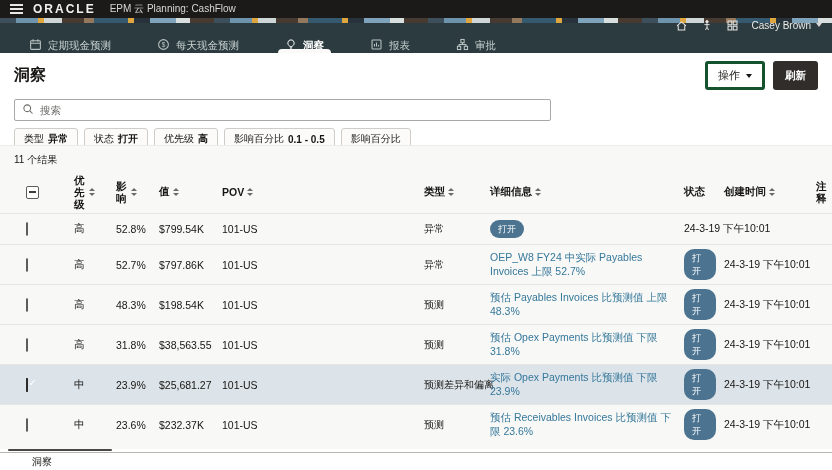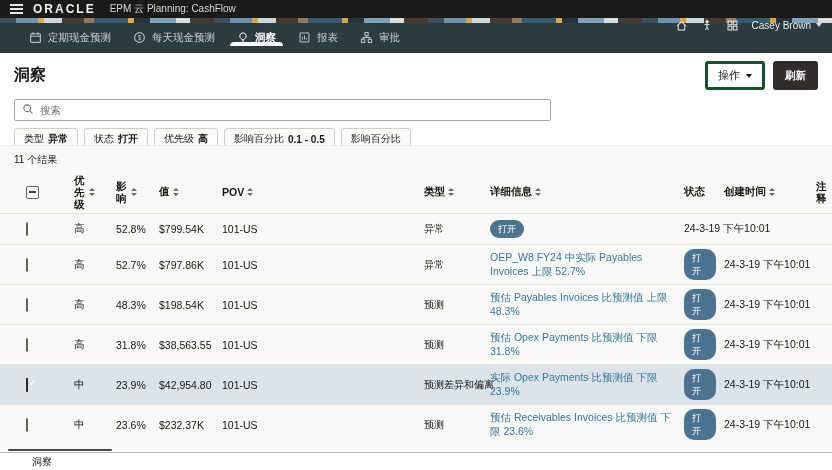--- a/index.html
+++ b/index.html
@@ -21,21 +21,21 @@
   .user{display:flex; align-items:center; gap:5px; font-size:10px; color:#ecebe9; cursor:pointer;}
   .caret{width:0; height:0; border-left:3.5px solid transparent; border-right:3.5px solid transparent; border-top:4px solid #d8d7d5; display:inline-block;}
 
   
   .strip{height:5px; background:repeating-linear-gradient(90deg,
     #3c4f5a 0 16px,#6d93ad 16px 38px,#e0a63e 38px 44px,#cfd6d8 44px 62px,
     #473a31 62px 84px,#94785d 84px 94px,#35596e 94px 128px,#e0a63e 128px 134px,
     #27323a 134px 150px,#7fa3ba 150px 176px,#d9dedf 176px 190px,#473a31 190px 214px);}
 
   
-  .nav{height:30px; background:var(--nav-bg); display:flex; align-items:center; padding-left:18px;}
+  .nav{height:30px; background:var(--nav-bg); display:flex; align-items:flex-end; padding-left:18px;gap:24px;}
   .tab{position:relative; display:flex; align-items:center; gap:6px; padding:0 11px; font-size:10.5px; color:#c9d1d1; cursor:pointer;}
   .tab svg{color:#b9c3c3;}
   .tab.active{color:#fff; font-weight:bold;}
   .tab.active svg{color:#fff;}
   .tab.active::after{content:""; position:absolute; left:4px; right:4px; bottom:0; height:4px; background:#fbfaf8; border-radius:4px 4px 0 0;}
 
   
   .page-head{padding:8px 14px 0 14px;}
   .title-row{display:flex; align-items:center;}
   .page-title{font-size:16px; font-weight:bold;}
@@ -323,21 +323,21 @@
     <span class="cell"><span class="badge">打开</span></span>
     <span class="cell created">24-3-19 下午10:01</span>
     <span class="cell"></span>
   </div>
 
   <div class="grid trow selected">
     <span class="cell"><span class="checkbox checked"></span></span>
     <span class="cell"><span class="dot" style="visibility: hidden;"></span></span>
     <span class="cell">中</span>
     <span class="cell">23.9%</span>
-    <span class="cell">$42,954.80</span>
+    <span class="cell">$25,681.27</span>
     <span class="cell">101-US</span>
     <span class="cell cell-type">预测差异和偏离</span>
     <span class="cell"><span class="detail-link">实际 Opex Payments 比预测值 下限 23.9%</span></span>
     <span class="cell"><span class="badge">打开</span></span>
     <span class="cell created">24-3-19 下午10:01</span>
     <span class="cell"></span>
   </div>
 
   <div class="grid trow">
     <span class="cell"><span class="checkbox"></span></span>

